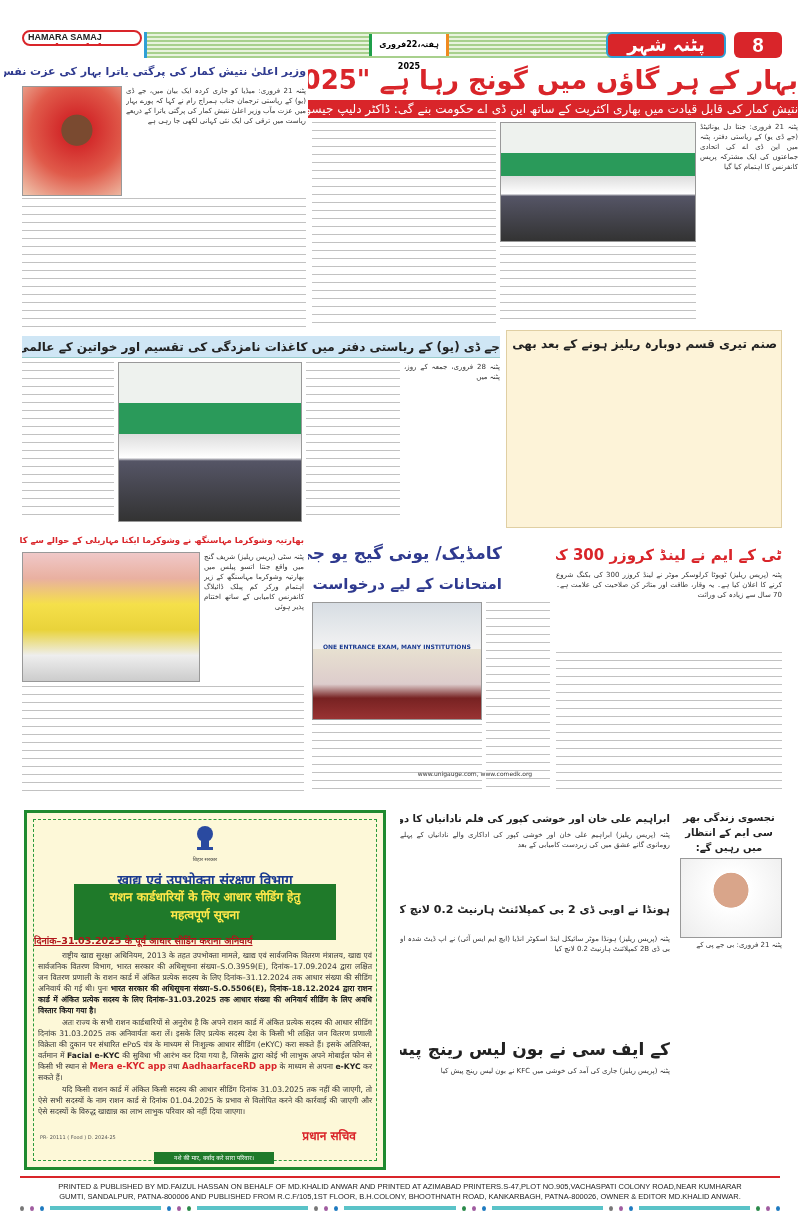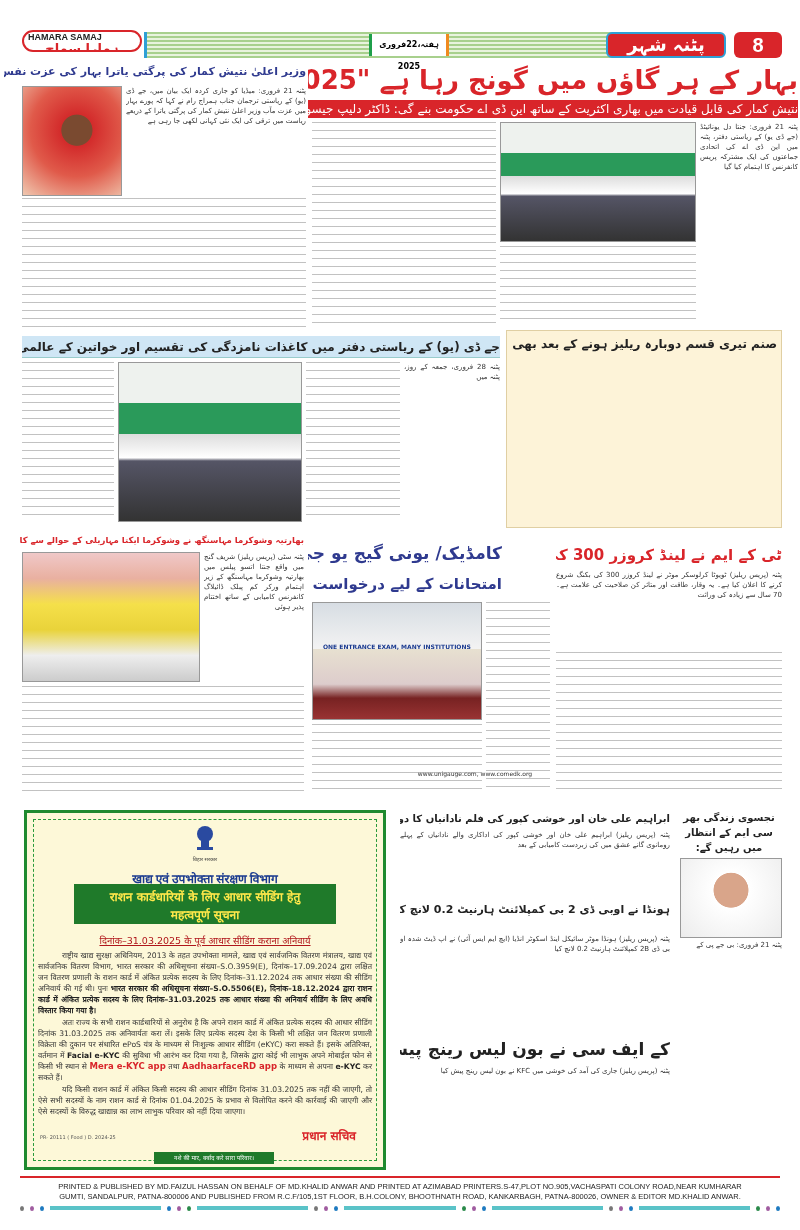--- a/index.html
+++ b/index.html
@@ -3,21 +3,21 @@
 <meta charset="utf-8">
 <style>
   * { box-sizing: border-box; margin: 0; padding: 0; }
   body { width: 800px; height: 1230px; background: #fff; font-family: "DejaVu Sans", sans-serif; position: relative; overflow: hidden; }
   .abs { position: absolute; }
   .body-text { font-size: 7px; line-height: 10px; color: #333; direction: rtl; text-align: justify; overflow: hidden; }
   .filler { display: block; height: 100%; background: repeating-linear-gradient(to bottom, #bbb 0, #bbb 1px, transparent 1px, transparent 8px); opacity: 0.9; }
 
   
   .masthead { left: 22px; top: 30px; width: 760px; height: 28px; }
-  .logo { left: 0; top: 0; width: 120px; height: 22px; border: 2px solid #d9252a; border-radius: 12px; background: #fff; overflow: hidden; }
+  .logo { left: 0; top: 0; width: 120px; height: 16px; border: 2px solid #d9252a; border-radius: 12px; background: #fff; overflow: hidden; }
   .logo-en { font-family: "Liberation Sans", sans-serif; font-weight: bold; font-size: 9px; color: #222; padding-left: 4px; line-height: 10px; }
   .logo-ur { font-size: 13px; font-weight: bold; color: #d9252a; text-align: center; line-height: 14px; direction: rtl; }
   .logo-hi { font-size: 5px; color: #d9252a; text-align: center; line-height: 6px; }
   .stripes { left: 122px; top: 2px; width: 488px; height: 26px; background: repeating-linear-gradient(to bottom, #a8d08d 0, #a8d08d 2px, #e8f3dd 2px, #e8f3dd 4px); border-left: 3px solid #2fa0d6; }
   .date-box { left: 222px; top: 2px; width: 80px; height: 22px; background: #fff; border-left: 3px solid #1e9f4a; border-right: 3px solid #f08a1f; font-size: 8px; font-weight: bold; line-height: 22px; text-align: center; direction: rtl; }
   .section-tab { left: 584px; top: 2px; width: 120px; height: 26px; background: #d9252a; border: 2px solid #2fa0d6; border-radius: 6px; color: #fff; font-size: 18px; font-weight: bold; line-height: 22px; text-align: center; }
   .page-no { left: 712px; top: 2px; width: 48px; height: 26px; background: #d9252a; border-radius: 6px; color: #fff; font-size: 20px; font-weight: bold; line-height: 26px; text-align: center; font-family: "Liberation Sans", sans-serif; }
 
   
   .lead-h { left: 308px; top: 60px; width: 490px; height: 40px; font-size: 26px; font-weight: bold; color: #d9252a; line-height: 40px; direction: rtl; text-align: center; white-space: nowrap; overflow: hidden; }
@@ -35,23 +35,23 @@
   .h-blue-bar { background: #cfe6f5; border-bottom: 1px solid #9cc; }
   .box-cream { background: #fdf3d8; border: 1px solid #e0cfa3; }
 
   .red-h { color: #d9252a; }
   .blue-h { color: #2f3a8f; }
 
   
   .ad { left: 24px; top: 810px; width: 362px; height: 360px; border: 3px solid #1f8a2f; background: #fdf8d8; }
   .ad-inner { position: absolute; left: 6px; top: 6px; right: 6px; bottom: 6px; border: 1px dashed #2a9a3a; }
   .ad-emblem { position: absolute; left: 50%; top: 4px; width: 28px; height: 30px; margin-left: -14px; }
-  .ad-dept { position: absolute; left: 0; right: 0; top: 50px; font-size: 12px; font-weight: bold; color: #1a3a8f; text-align: center; text-decoration: underline; font-family: Liberation Serif, serif; }
-  .ad-banner { position: absolute; left: 40px; right: 40px; top: 64px; height: 40px; background: #1f7a2a; color: #ffe84a; font-size: 12px; font-weight: bold; text-align: center; line-height: 18px; padding-top: 4px; }
-  .ad-deadline { position: absolute; left: 0; right: 0; top: 114px; font-size: 9.5px; font-weight: normal; color: #b0161b; text-align: center; text-decoration: underline; }
+  .ad-dept { position: absolute; left: 0; right: 0; top: 50px; font-size: 14px; font-weight: bold; color: #1a3a8f; text-align: center; text-decoration: underline; }
+  .ad-banner { position: absolute; left: 40px; right: 40px; top: 64px; height: 56px; background: #1f7a2a; color: #ffe84a; font-size: 12px; font-weight: bold; text-align: center; line-height: 18px; padding-top: 4px; }
+  .ad-deadline { position: absolute; left: 0; right: 0; top: 114px; font-size: 9.5px; font-weight: bold; color: #b0161b; text-decoration: underline; }
   .ad-body { position: absolute; left: 4px; right: 4px; top: 130px; font-size: 7.6px; line-height: 11px; color: #333; text-align: justify; }
   .ad-body p { text-indent: 24px; margin-bottom: 1px; }
   .ad-body b { color: #222; }
   .ad-red { color: #d9252a; font-weight: bold; font-size: 8.5px; }
   .ad-ref { position: absolute; left: 6px; bottom: 20px; font-size: 5px; color: #555; }
   .ad-sign { position: absolute; right: 20px; bottom: 16px; font-size: 12px; font-weight: bold; color: #d9252a; }
   .ad-footer { position: absolute; left: 120px; bottom: -4px; width: 120px; height: 12px; background: #1f7a2a; color: #fff; font-size: 6px; text-align: center; line-height: 12px; }
 
   .footer { left: 20px; top: 1182px; width: 760px; font-family: "Liberation Sans", sans-serif; font-size: 7.5px; font-weight: normal; color: #222; text-align: center; line-height: 10px; }
   .footer-rule { left: 20px; top: 1176px; width: 760px; height: 2px; background: #d9252a; }

